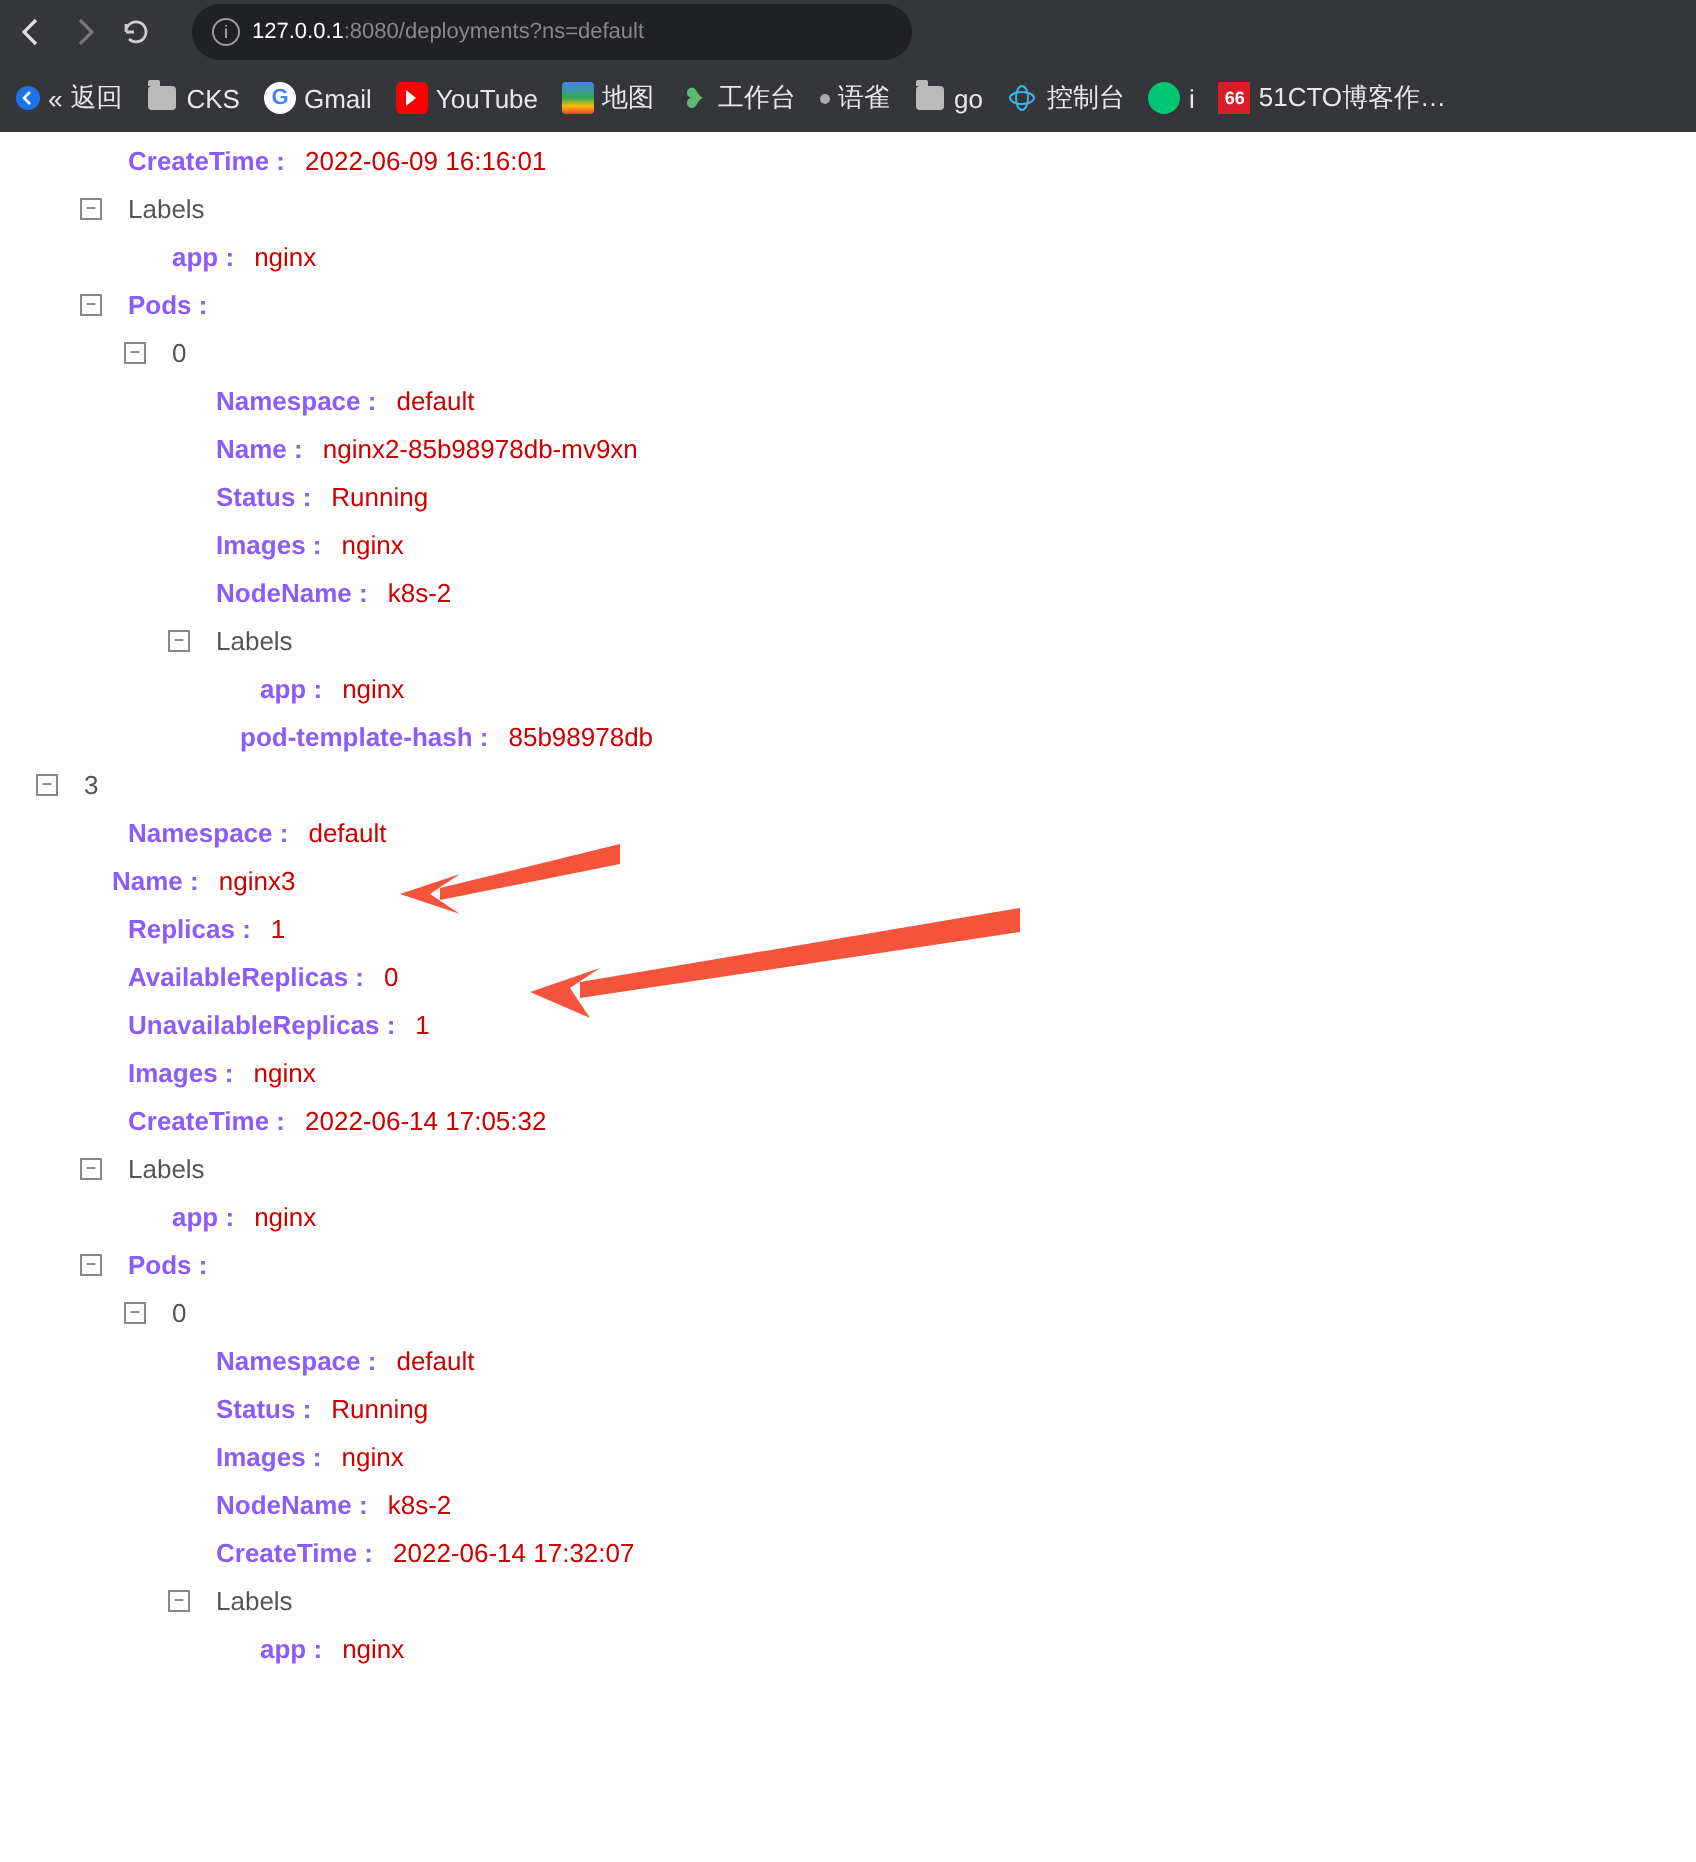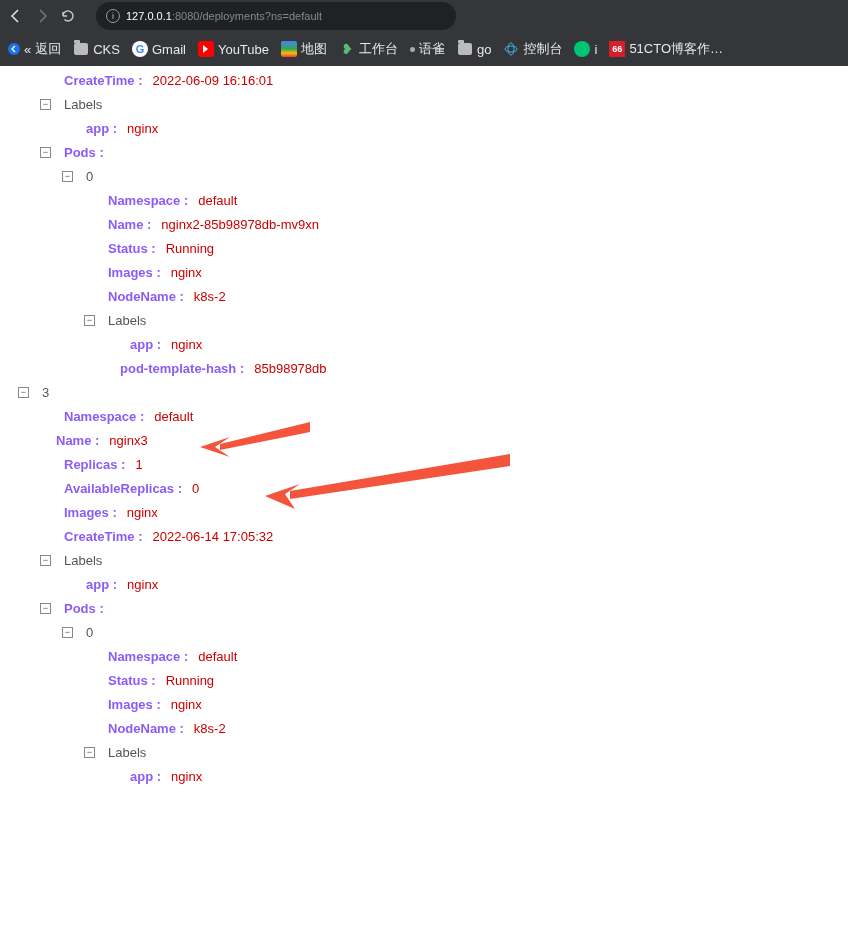--- a/index.html
+++ b/index.html
@@ -199,20 +199,23 @@
     <div class="row">
         <span class="lvl" style="left:56px"><span class="key">Name :</span><span class="val">nginx3</span></span>
       </div>
     <div class="row">
         <span class="lvl" style="left:64px"><span class="key">Replicas :</span><span class="val">1</span></span>
       </div>
     <div class="row">
         <span class="lvl" style="left:64px"><span class="key">AvailableReplicas :</span><span class="val">0</span></span>
       </div>
     <div class="row">
+        <span class="lvl" style="left:64px"><span class="key">UnavailableReplicas :</span><span class="val">1</span></span>
+      </div>
+    <div class="row">
         <span class="lvl" style="left:64px"><span class="key">Images :</span><span class="val">nginx</span></span>
       </div>
     <div class="row">
         <span class="lvl" style="left:64px"><span class="key">CreateTime :</span><span class="val">2022-06-14 17:05:32</span></span>
       </div>
     <div class="row">
         <span class="toggle-box" style="left:40px"></span>
         <span class="lvl plain" style="left:64px">Labels</span>
       </div>
     <div class="row">
@@ -231,20 +234,23 @@
         <span class="lvl" style="left:108px"><span class="key">Namespace :</span><span class="val">default</span></span>
       </div>
     <div class="row">
         <span class="lvl" style="left:108px"><span class="key">Status :</span><span class="val">Running</span></span>
       </div>
     <div class="row">
         <span class="lvl" style="left:108px"><span class="key">Images :</span><span class="val">nginx</span></span>
       </div>
     <div class="row">
         <span class="lvl" style="left:108px"><span class="key">NodeName :</span><span class="val">k8s-2</span></span>
+      </div>
+    <div class="row">
+        <span class="lvl" style="left:108px"><span class="key">CreateTime :</span><span class="val">2022-06-14 17:32:07</span></span>
       </div>
     <div class="row">
         <span class="toggle-box" style="left:84px"></span>
         <span class="lvl plain" style="left:108px">Labels</span>
       </div>
     <div class="row">
         <span class="lvl" style="left:130px"><span class="key">app :</span><span class="val">nginx</span></span>
       </div>
   </div>
 

